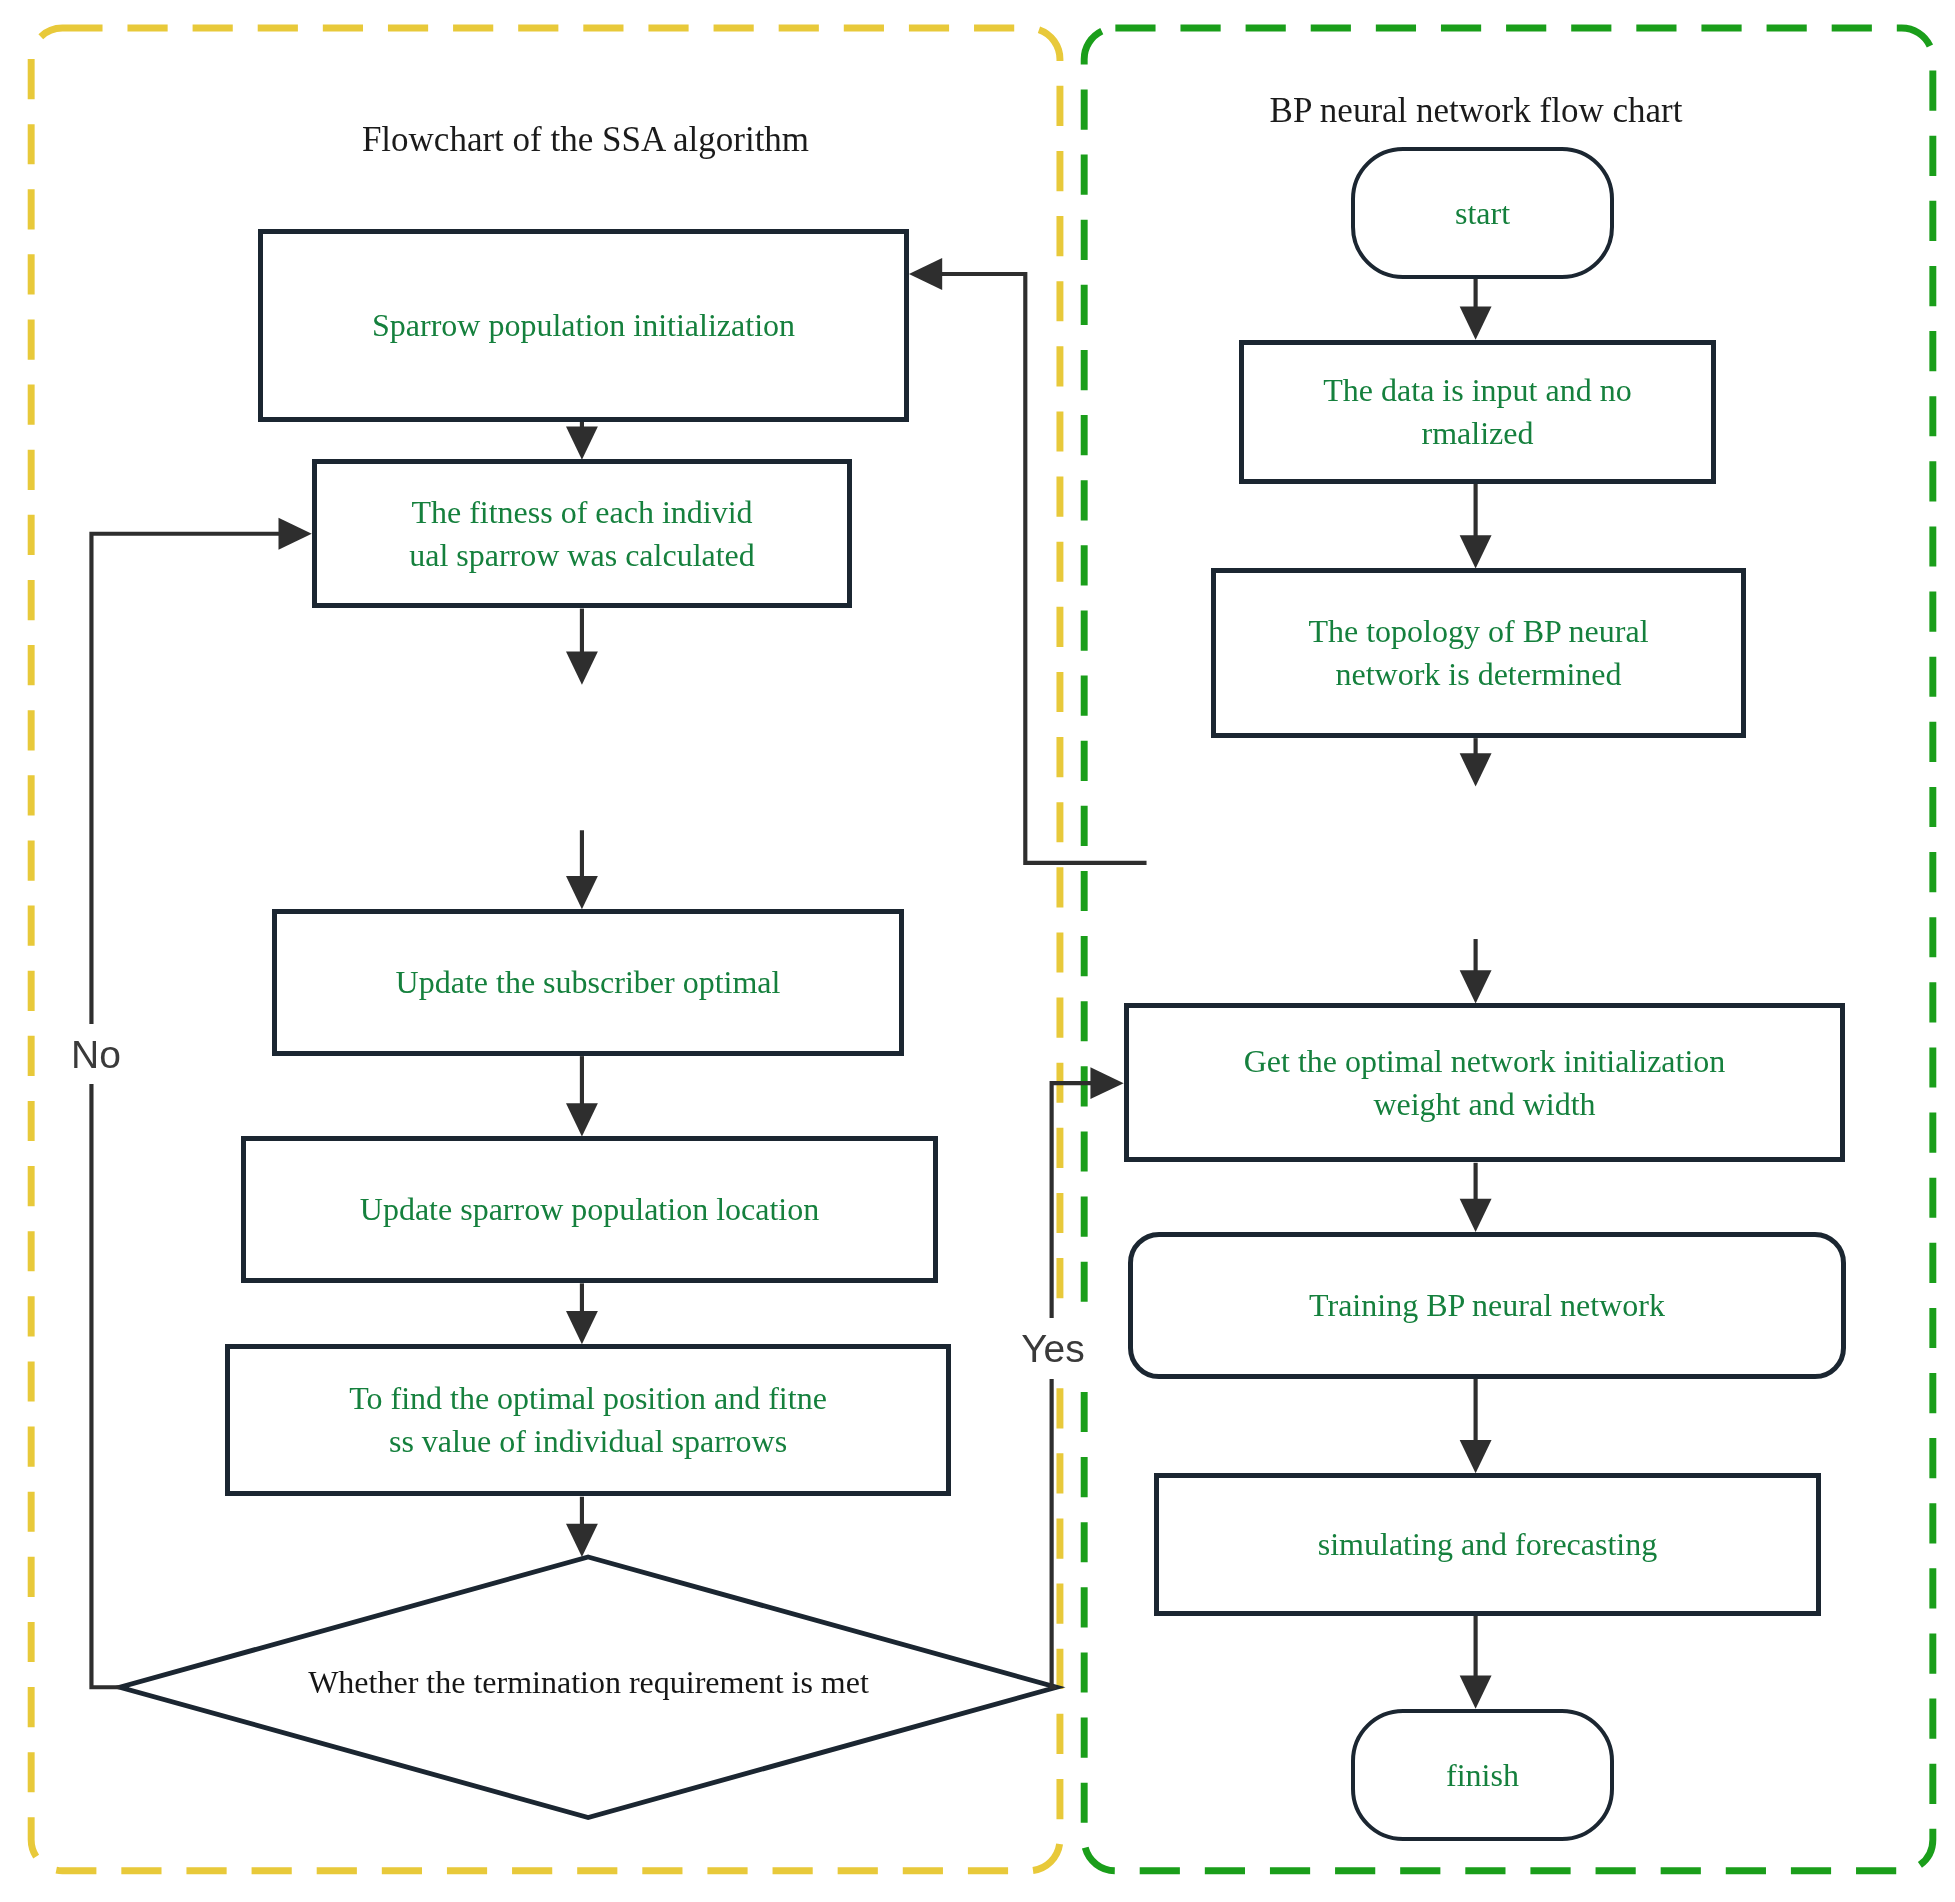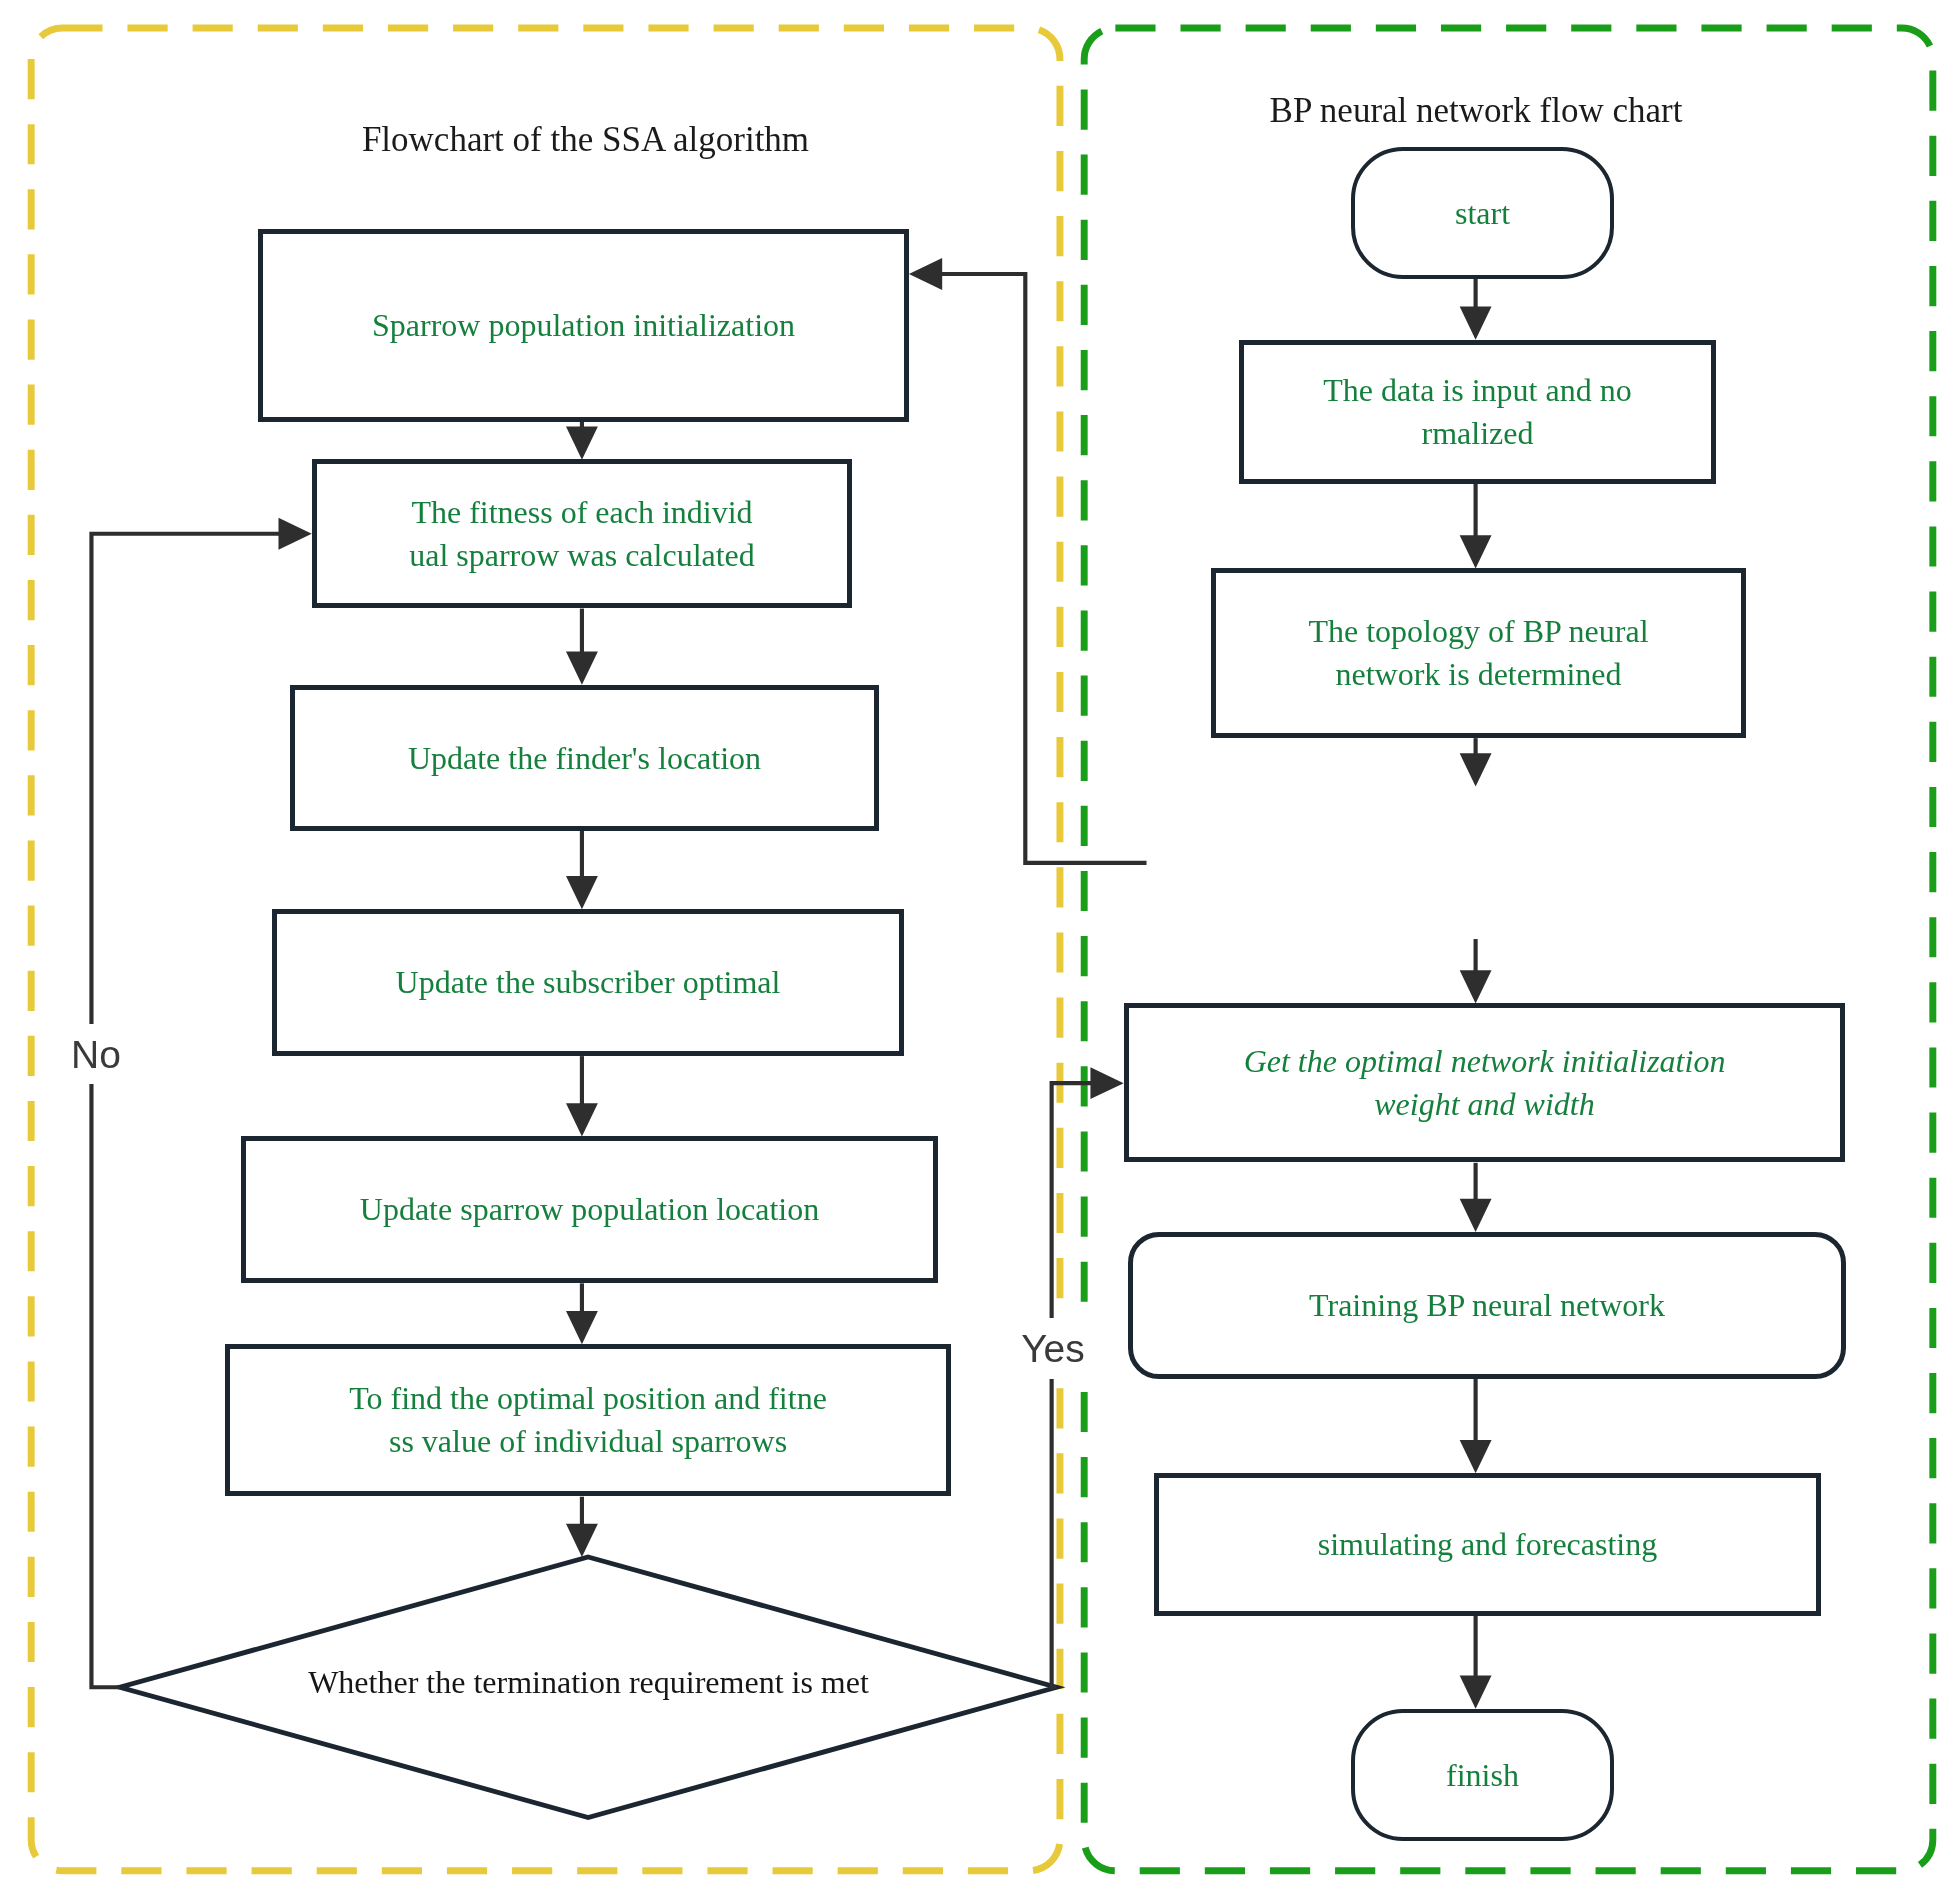--- a/index.html
+++ b/index.html
@@ -75,34 +75,33 @@
       <polygon points="1622,1563 1574,1540 1574,1586"></polygon>
     </g>
   </svg>
 
   <div class="panel-title" style="left:239px;top:119px;width:693px;">Flowchart of the SSA algorithm</div>
   <div class="panel-title" style="left:1164px;top:90px;width:624px;">BP neural network flow chart</div>
 
   <div class="node" style="left:258px;top:229px;width:651px;height:193px;">Sparrow population initialization</div>
   <div class="node" style="left:312px;top:459px;width:540px;height:149px;">The fitness of each individ
 ual sparrow was calculated</div>
-  <div class="node" style="left:290px;top:685px;width:589px;height:146px;">Update the finder's location</div>
   <div class="node" style="left:272px;top:909px;width:632px;height:147px;">Update the subscriber optimal</div>
   <div class="node" style="left:241px;top:1136px;width:697px;height:147px;">Update sparrow population location</div>
   <div class="node" style="left:225px;top:1344px;width:726px;height:152px;">To find the optimal position and fitne
 ss value of individual sparrows</div>
 
   <div class="diamond-label">Whether the termination requirement is met</div>
 
   <div class="node stadium" style="left:1351px;top:147px;width:263px;height:132px;">start</div>
   <div class="node" style="left:1239px;top:340px;width:477px;height:144px;">The data is input and no
 rmalized</div>
   <div class="node" style="left:1211px;top:568px;width:535px;height:170px;">The topology of BP neural
 network is determined</div>
-  <div class="node" style="left:1124px;top:1003px;width:721px;height:159px;font-style:italic;">Get the optimal network initialization
+  <div class="node" style="left:1124px;top:1003px;width:721px;height:159px;">Get the optimal network initialization
 weight and width</div>
   <div class="node" style="left:1128px;top:1232px;width:718px;height:147px;border-radius:31px;">Training BP neural network</div>
   <div class="node" style="left:1154px;top:1473px;width:667px;height:143px;">simulating and forecasting</div>
   <div class="node stadium" style="left:1351px;top:1709px;width:263px;height:132px;">finish</div>
 
   <div class="edge-label" style="left:55px;top:1024px;width:82px;height:60px;">No</div>
   <div class="edge-label" style="left:1001px;top:1318px;width:104px;height:61px;">Yes</div>
 
 </div>
 

